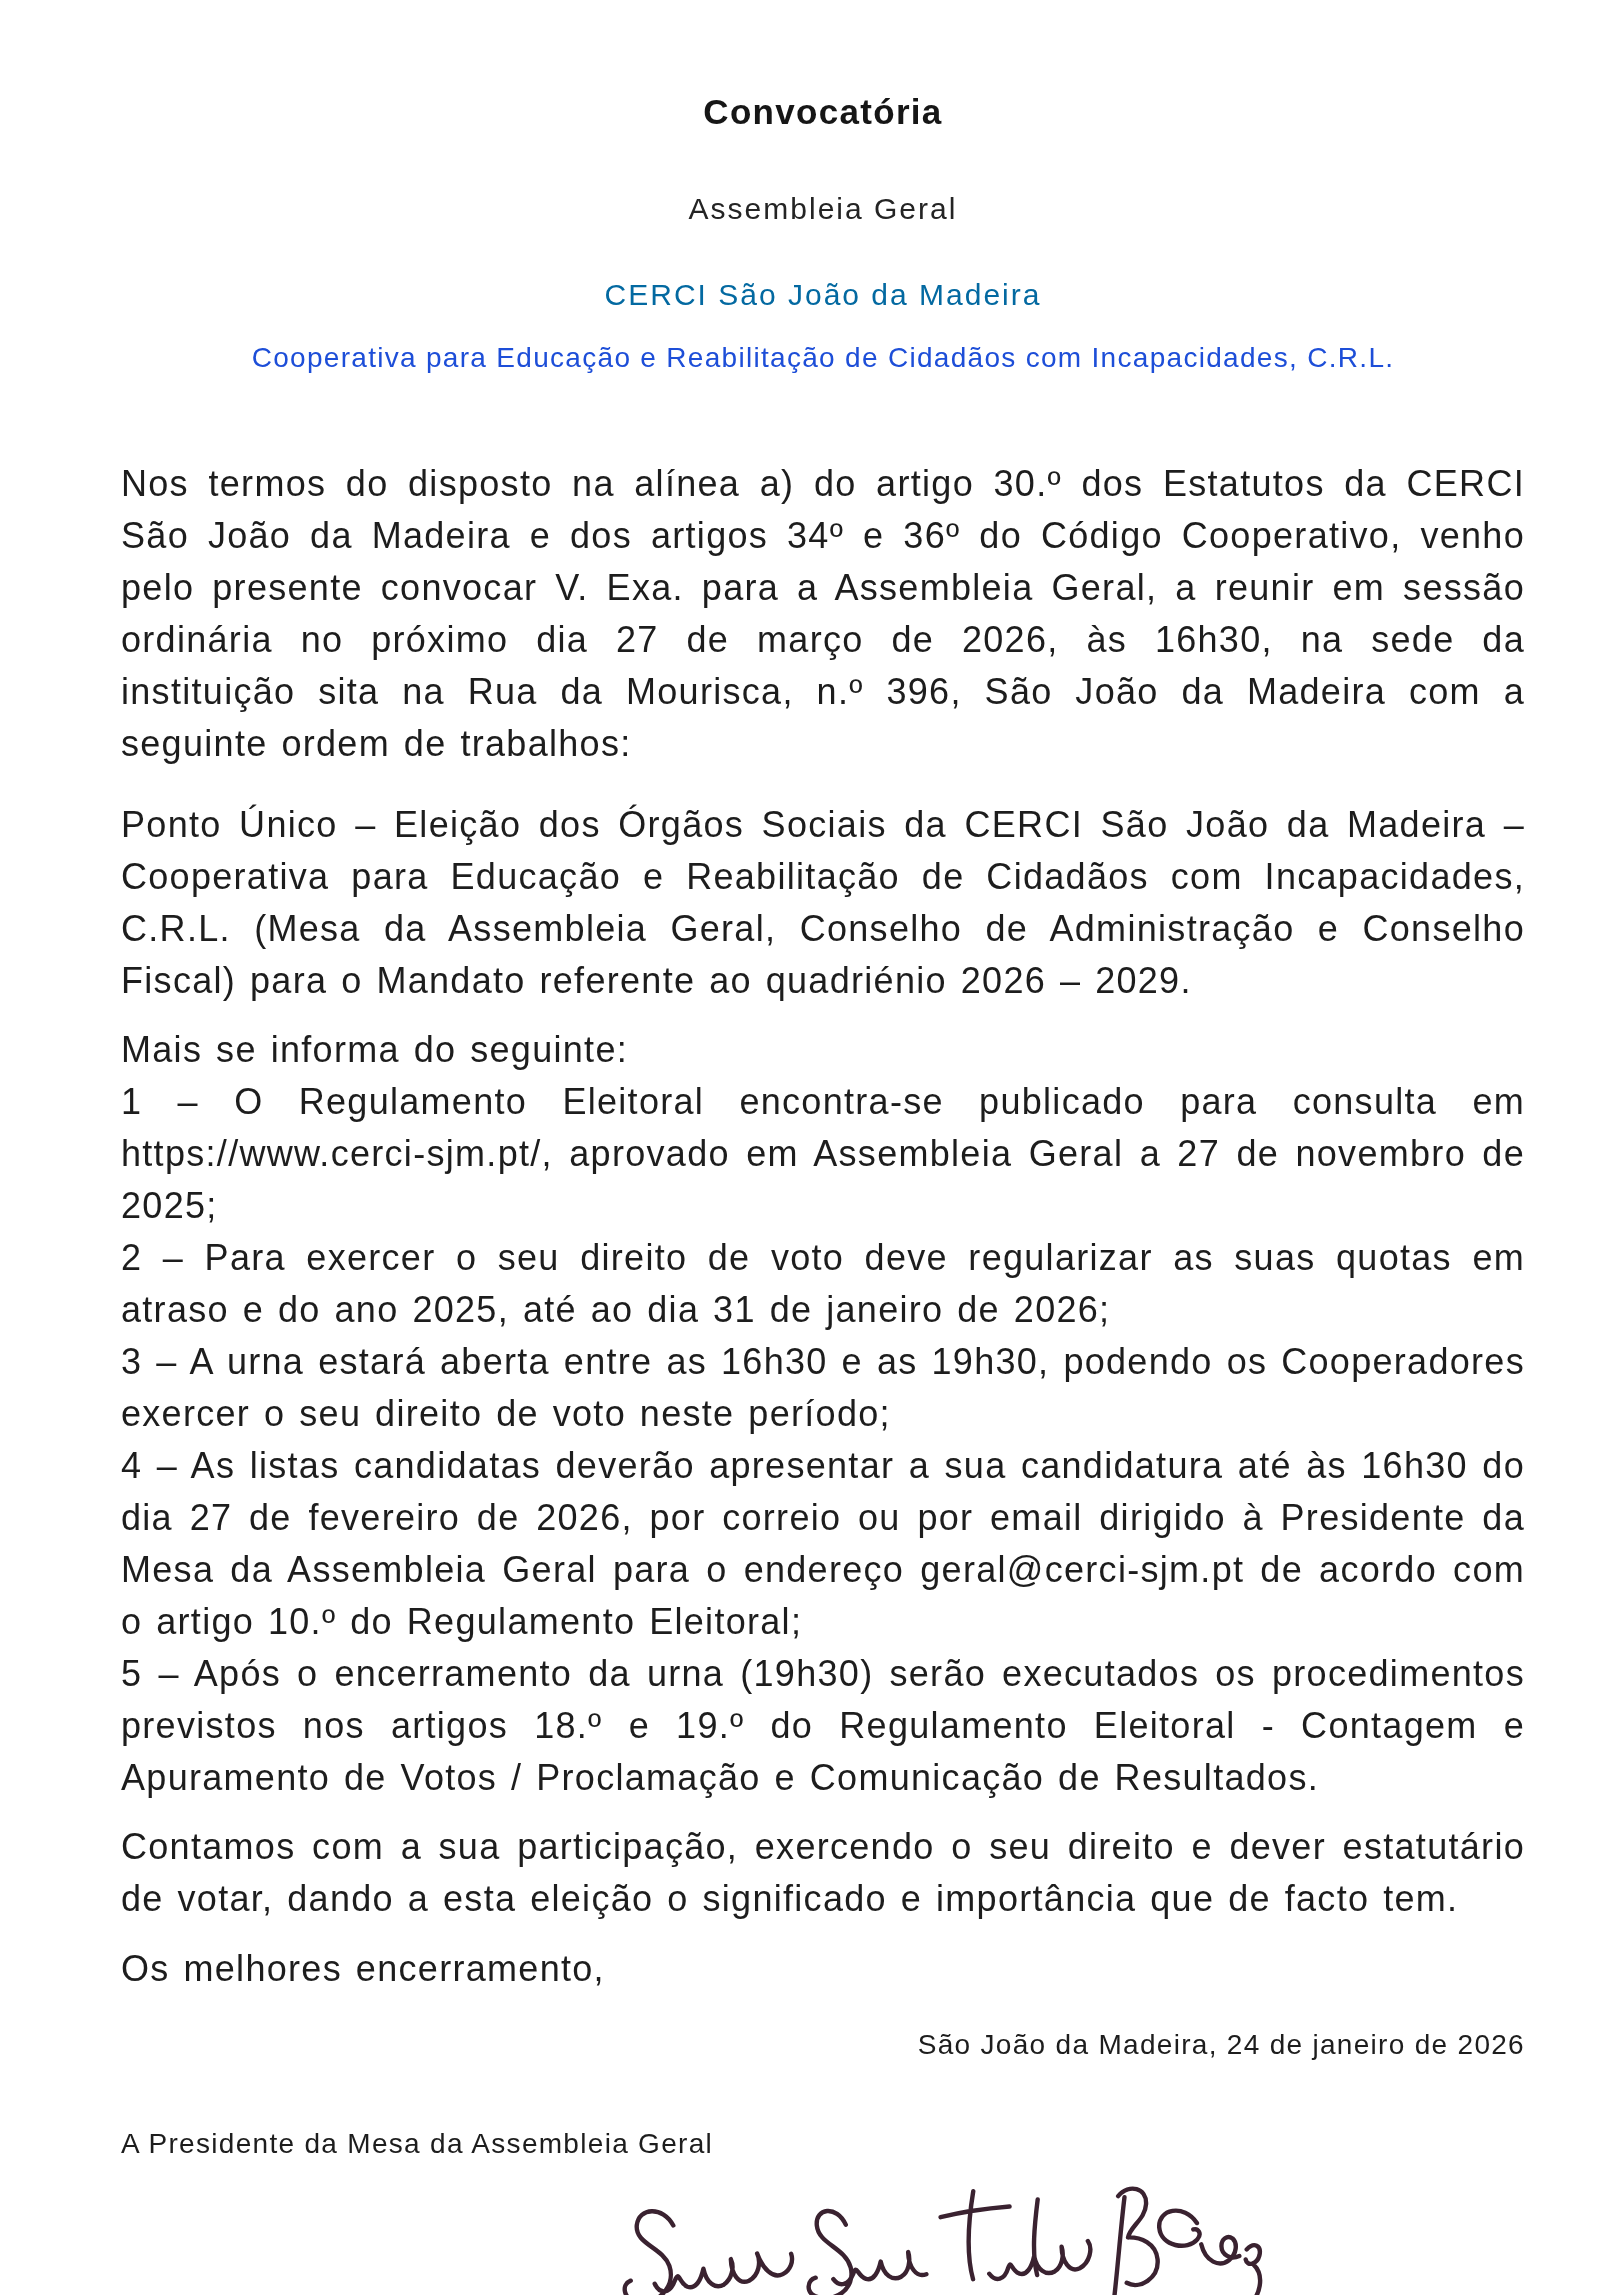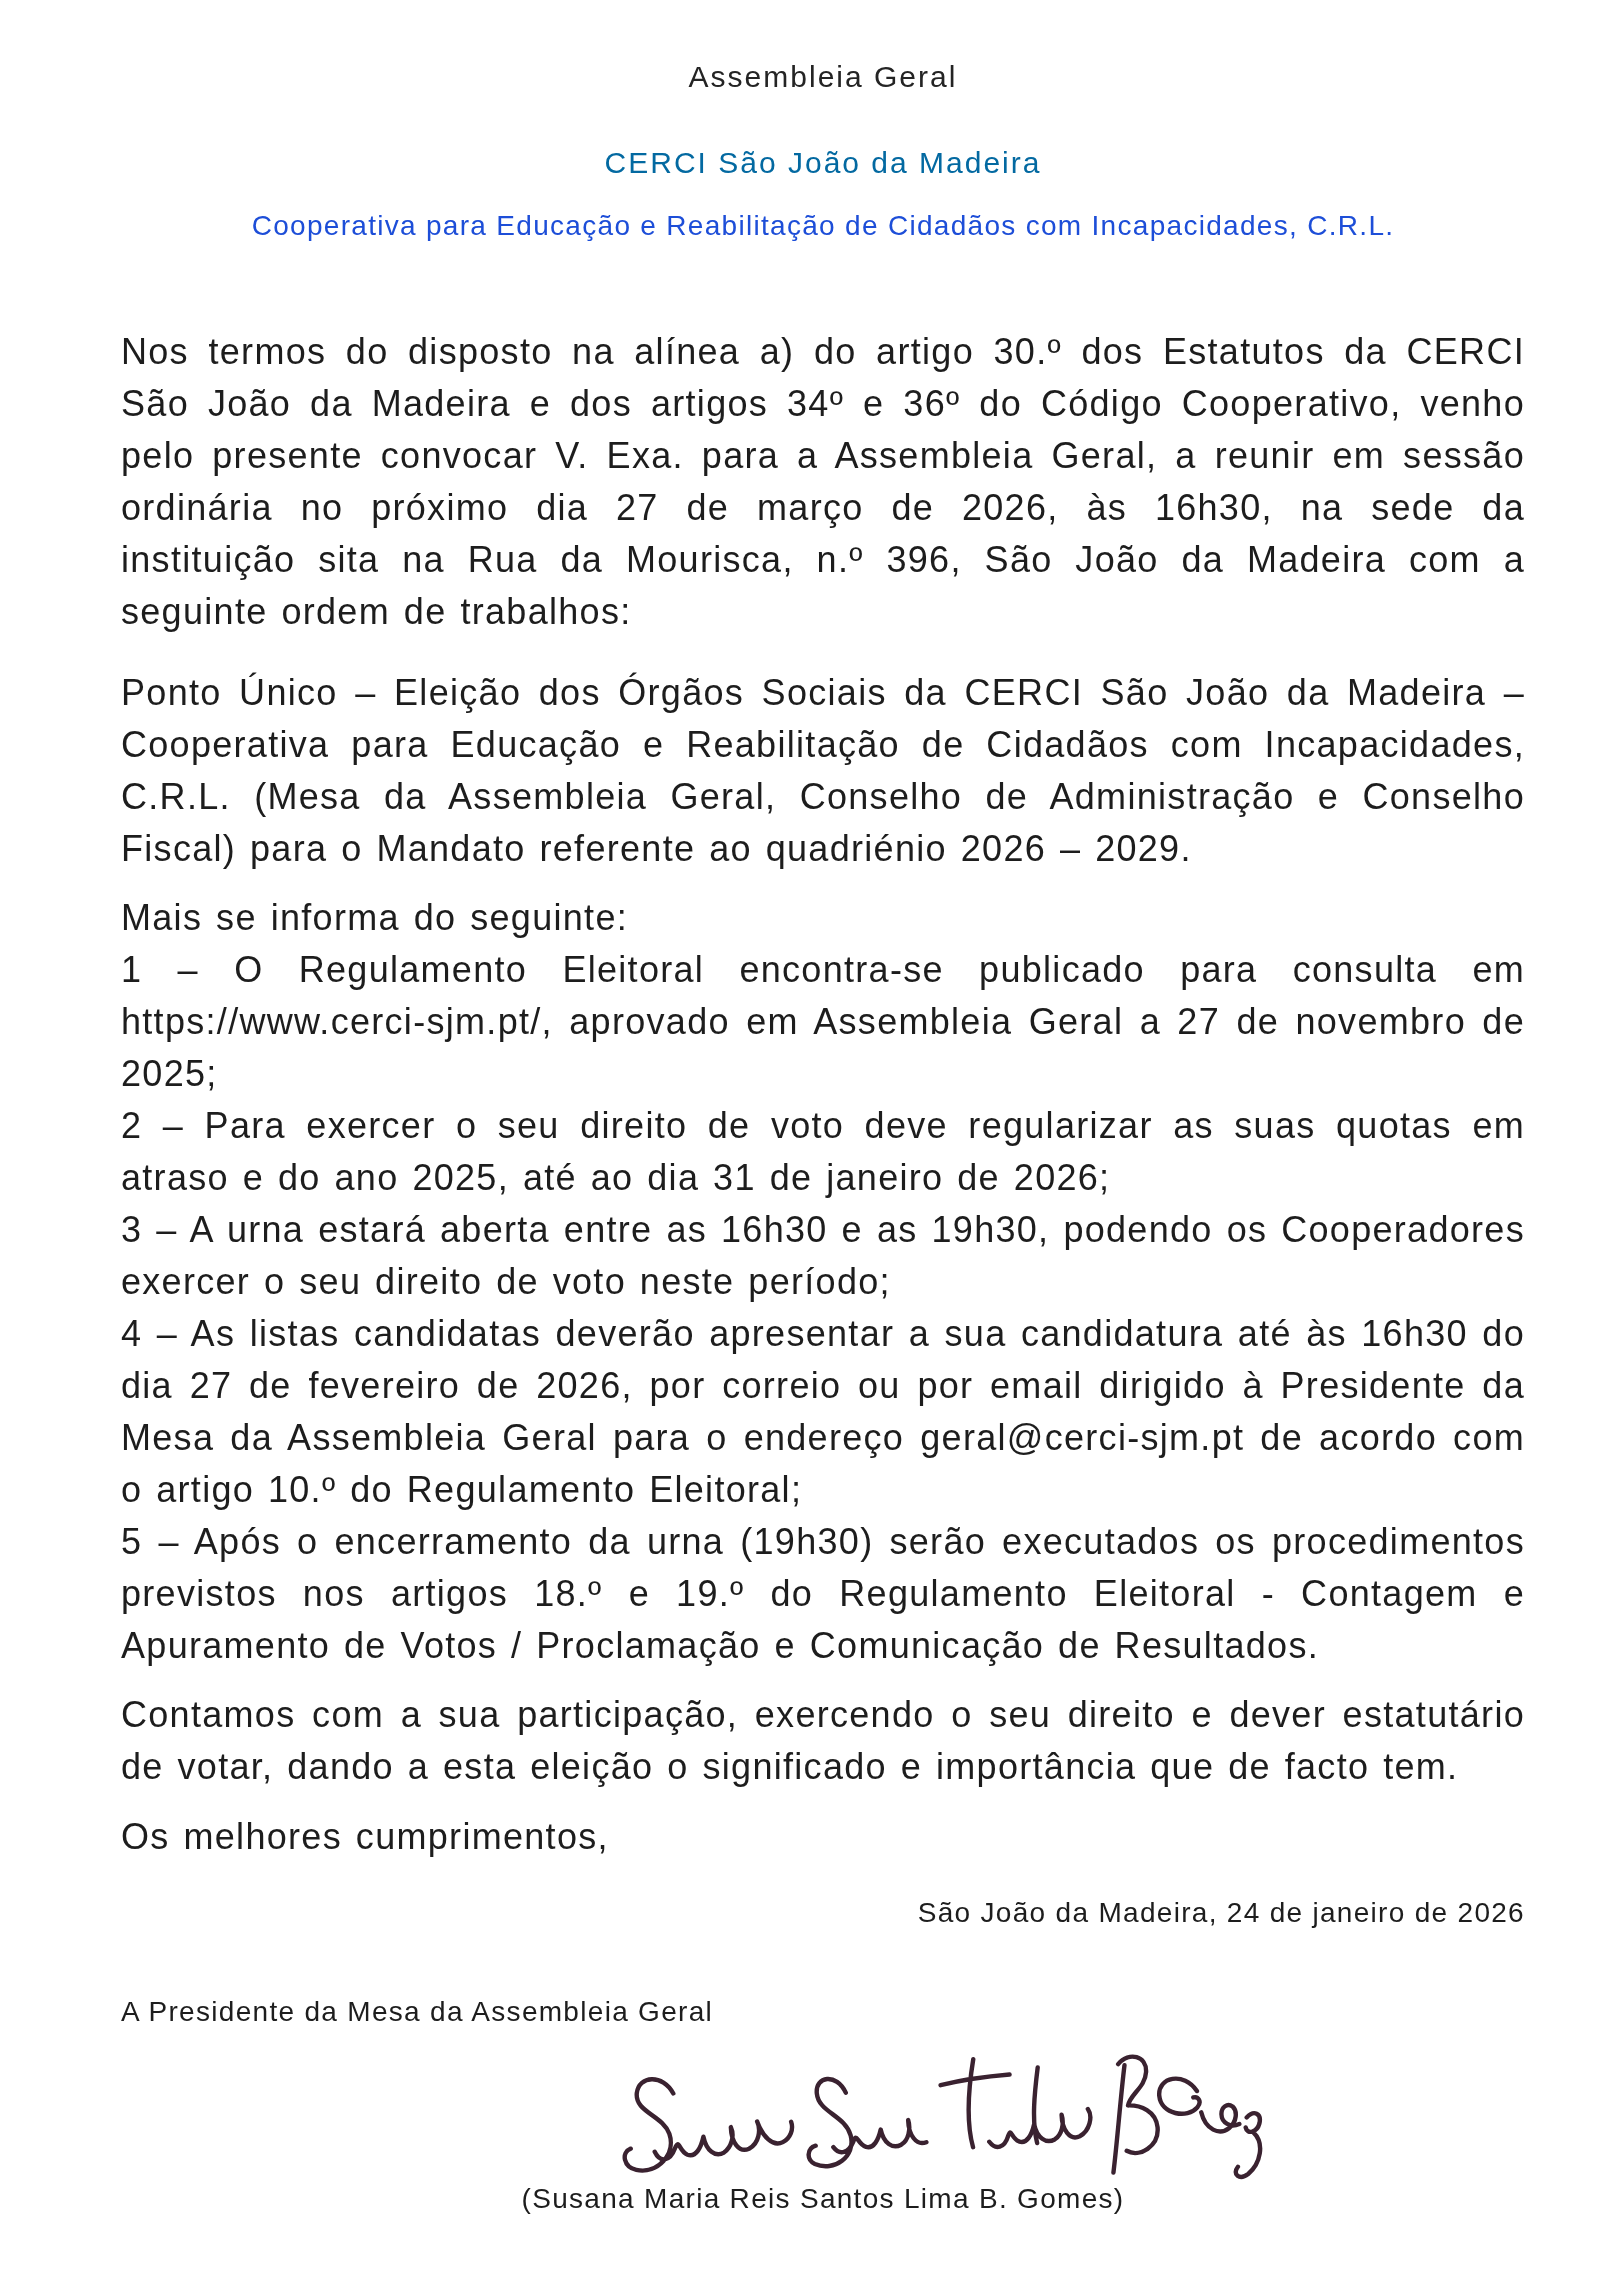--- a/index.html
+++ b/index.html
@@ -102,38 +102,39 @@
     letter-spacing: 1.3px;
     text-align: center;
   }
 </style>
 </head>
 <body>
 
 <div class="page">
   <div class="content">
 
+    <div class="doc-title">Convocatória</div>
     <div class="doc-sub1">Assembleia Geral</div>
     <div class="doc-sub2">CERCI São João da Madeira</div>
     <div class="doc-sub3">Cooperativa para Educação e Reabilitação de Cidadãos com Incapacidades, C.R.L.</div>
 
     <p class="body-par par-intro">Nos termos do disposto na alínea a) do artigo 30.º dos Estatutos da CERCI São João da Madeira e dos artigos 34º e 36º do Código Cooperativo, venho pelo presente convocar V. Exa. para a Assembleia Geral, a reunir em sessão ordinária no próximo dia 27 de março de 2026, às 16h30, na sede da instituição sita na Rua da Mourisca, n.º 396, São João da Madeira com a seguinte ordem de trabalhos:</p>
 
     <p class="body-par par-ponto">Ponto Único – Eleição dos Órgãos Sociais da CERCI São João da Madeira – Cooperativa para Educação e Reabilitação de Cidadãos com Incapacidades, C.R.L. (Mesa da Assembleia Geral, Conselho de Administração e Conselho Fiscal) para o Mandato referente ao quadriénio 2026 – 2029.</p>
 
     <p class="body-par par-info">Mais se informa do seguinte:</p>
     <p class="body-par par-item">1 – O Regulamento Eleitoral encontra-se publicado para consulta em https://www.cerci-sjm.pt/, aprovado em Assembleia Geral a 27 de novembro de 2025;</p>
     <p class="body-par par-item">2 – Para exercer o seu direito de voto deve regularizar as suas quotas em atraso e do ano 2025, até ao dia 31 de janeiro de 2026;</p>
     <p class="body-par par-item">3 – A urna estará aberta entre as 16h30 e as 19h30, podendo os Cooperadores exercer o seu direito de voto neste período;</p>
     <p class="body-par par-item">4 – As listas candidatas deverão apresentar a sua candidatura até às 16h30 do dia 27 de fevereiro de 2026, por correio ou por email dirigido à Presidente da Mesa da Assembleia Geral para o endereço geral@cerci-sjm.pt de acordo com o artigo 10.º do Regulamento Eleitoral;</p>
     <p class="body-par par-item">5 – Após o encerramento da urna (19h30) serão executados os procedimentos previstos nos artigos 18.º e 19.º do Regulamento Eleitoral - Contagem e Apuramento de Votos / Proclamação e Comunicação de Resultados.</p>
 
     <p class="body-par par-closing">Contamos com a sua participação, exercendo o seu direito e dever estatutário de votar, dando a esta eleição o significado e importância que de facto tem.</p>
 
-    <p class="body-par par-regards">Os melhores cumprimentos,</p>
+    <p class="body-par par-regards">Os melhores encerramento,</p>
 
     <div class="dateline">São João da Madeira, 24 de janeiro de 2026</div>
 
     <div class="signer-role">A Presidente da Mesa da Assembleia Geral</div>
 
     <div class="signature-wrap">
       <svg class="signature-svg" width="707" height="151" viewBox="0 0 1080 240">
         <path d="
           M120,58 C104,26 66,28 62,56 C58,86 102,92 112,122 C122,154 92,186 58,178 C38,173 34,150 50,144
           M88,150 C96,168 112,166 120,146 C128,128 126,150 140,156 C154,161 162,144 166,128 C170,150 184,162 198,154 C210,146 216,128 210,114 C210,138 222,156 238,149 C254,141 258,120 252,106 C260,130 276,148 292,140 C304,134 310,120 306,108

